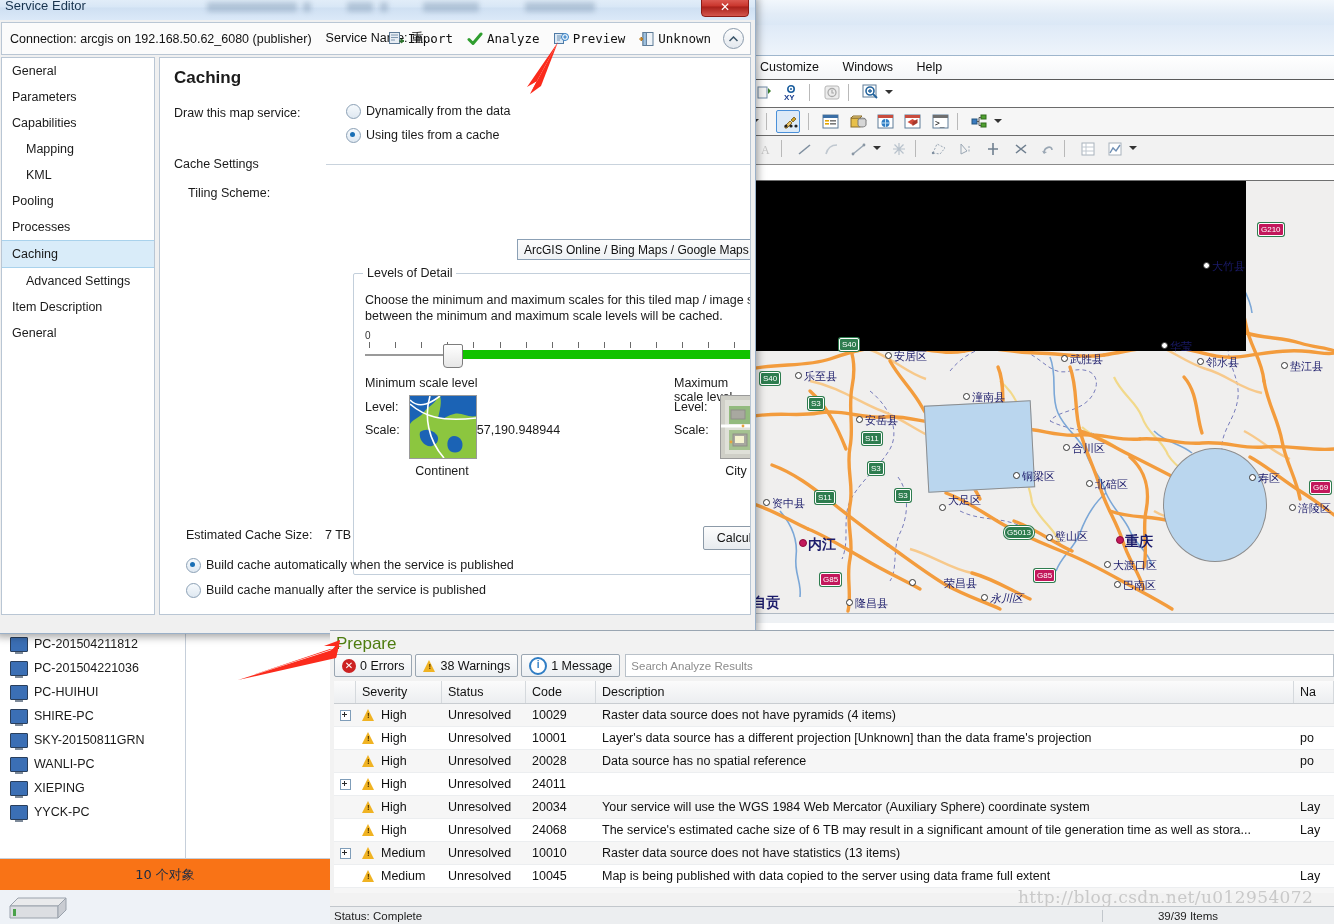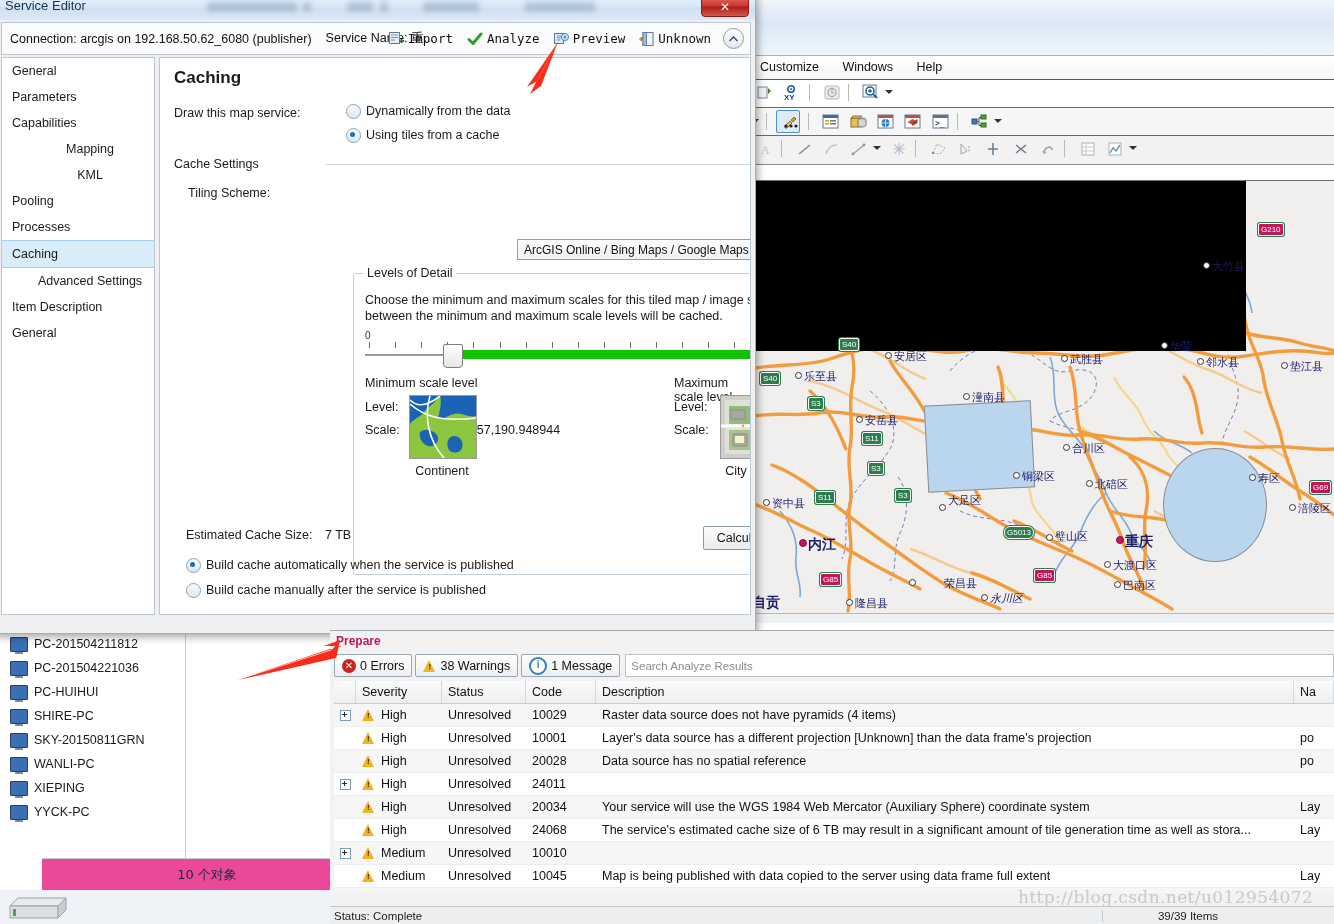--- a/index.html
+++ b/index.html
@@ -49,22 +49,22 @@
 
   
   #arcmap-bottom{left:750px;top:623px;width:584px;height:301px;background:#ffffff;}
 
   
   #explorer-win{left:0;top:630px;width:330px;height:294px;background:#ffffff;border-right:1px solid #a6b4c4;}
   #explorer-list{left:2px;top:632px;width:183px;height:224px;background:#fff;}
   .pc-row{display:flex;align-items:center;height:24px;padding-left:8px;gap:6px;}
   .pc-label{font-size:12.5px;color:#1a1a1a;font-family:"Liberation Sans",sans-serif;}
   #explorer-div{left:185px;top:630px;width:1px;height:228px;background:#c6cfda;}
-  #explorer-status{left:0;top:858px;width:330px;height:32px;background:#ec4899;border-top:1px solid #c6cfda;
-     display:flex;align-items:center;justify-content:center;margin-left:42px;}
+  #explorer-status{left:0;top:858px;width:330px;height:32px;background:#f97316;border-top:1px solid #c6cfda;
+     display:flex;align-items:center;justify-content:center;}
   #explorer-status span{font-size:13px;color:#1a2b44;font-family:"DejaVu Sans",sans-serif;}
   #explorer-bottomarea{left:0;top:890px;width:330px;height:34px;background:#eef2f7;}
 
   
   #svc-dialog{left:-6px;top:-6px;width:760px;height:638px;
      background:#f0f0f0;border:1px solid #9ab0c8;
      box-shadow:2px 3px 8px rgba(0,0,0,.35);}
   #svc-titlebar{left:0;top:0;width:760px;height:25px;
      background:linear-gradient(to bottom,#e8f1fa 0%,#d8e7f6 48%,#cfe0f2 52%,#dbe9f8 100%);}
   #svc-title{left:10px;top:3px;font-size:13px;color:#17334e;font-family:"Liberation Sans",sans-serif;}
@@ -82,21 +82,21 @@
   #svc-actions{position:absolute;right:6px;top:0;height:31px;display:flex;align-items:center;gap:2px;}
   .act{display:flex;align-items:center;gap:4px;padding:2px 6px;font-size:12.5px;
        font-family:"DejaVu Sans Mono",monospace;color:#111;white-space:nowrap;}
   .collapse-btn{width:19px;height:19px;border:1px solid #8a9aab;border-radius:50%;
        background:linear-gradient(to bottom,#fdfdfd,#e3e8ee);display:flex;align-items:center;
        justify-content:center;margin-left:4px;}
 
   #svc-body{left:6px;top:62px;width:748px;height:566px;background:#f0f0f0;}
   #svc-nav{left:6px;top:62px;width:152px;height:556px;background:#ffffff;border:1px solid #b9c6d4;}
   .nav-item{height:26px;display:flex;align-items:center;padding-left:10px;font-size:12.5px;color:#1a1a1a;}
-  .nav-item.sub{padding-left:24px;justify-content:center;}
+  .nav-item.sub{padding-left:24px;}
   .nav-item.active{background:#d9ecf9;border-top:1px solid #a9d2ec;border-bottom:1px solid #a9d2ec;}
 
   #svc-panel{left:164px;top:62px;width:590px;height:556px;background:#ffffff;border:1px solid #b9c6d4;overflow:hidden;}
   #panel-title{margin:10px 0 0 14px;font-size:17px;font-weight:bold;color:#1b1b1b;}
 
   .row-lbl{position:absolute;font-size:12.5px;color:#1a1a1a;}
   .radio{position:absolute;width:13px;height:13px;border-radius:50%;
      background:linear-gradient(to bottom,#f6fafd,#dfe8f1);border:1px solid #8ba0b5;}
   .radio.on:after{content:"";position:absolute;left:3px;top:3px;width:5px;height:5px;border-radius:50%;background:#1a6fb5;}
 
@@ -123,21 +123,21 @@
   .scale-lbl{position:absolute;font-size:12.5px;color:#1a1a1a;}
   .thumb-img{position:absolute;width:66px;height:62px;border:1px solid #9a9a9a;}
   .thumb-cap{position:absolute;font-size:12.5px;color:#1a1a1a;text-align:center;width:120px;}
 
   #calc-btn{position:absolute;left:543px;top:529px;width:145px;height:22px;
      background:linear-gradient(to bottom,#fdfdfd,#e7ebef);border:1px solid #8c9aa8;border-radius:2px;
      display:flex;align-items:center;justify-content:center;font-size:12.5px;color:#111;}
 
   
   #an-panel{left:330px;top:630px;width:1004px;height:294px;background:#f2f2f2;border-top:1px solid #9aa6b2;}
-  #an-prepare{left:336px;top:634px;font-size:12px;color:#be185d;font-weight:bold;}
+  #an-prepare{left:336px;top:634px;font-size:17px;color:#4d7c0f;}
   #an-toolbar{left:334px;top:653px;width:1000px;height:25px;display:flex;align-items:center;gap:0px;}
   .pill{display:flex;align-items:center;gap:4px;height:21px;padding:0 7px;margin-right:3px;
      background:linear-gradient(to bottom,#fdfdfd,#eceff2);border:1px solid #9aa6b2;border-radius:2px;font-size:12.5px;color:#111;}
   #an-search{flex:1;height:21px;border:1px solid #b9c1c9;background:#fff;display:flex;align-items:center;
      padding-left:5px;font-size:11.5px;color:#8b8b8b;margin-left:2px;}
 
   #an-table{left:334px;top:681px;width:1000px;height:212px;background:#fff;overflow:hidden;}
   .an-head{display:flex;height:22px;background:linear-gradient(to bottom,#fbfbfb,#eceef0);
      border-bottom:1px solid #c9cdd1;font-size:12.5px;color:#111;align-items:center;}
   .an-head > div{border-right:1px solid #d5d9dd;height:22px;display:flex;align-items:center;padding-left:6px;box-sizing:border-box;}
@@ -876,20 +876,21 @@
       <div class="an-row alt">
         <div class="c-exp">
           <span class="expander"></span>
         </div>
         <div class="c-sev">
           <span class="warn-ico" style="margin-right: 6px;"></span>
           <span>Medium</span>
         </div>
         <div class="c-stat">Unresolved</div>
         <div class="c-code">10010</div>
+        <div class="c-desc">Raster data source does not have statistics (13 items)</div>
         <div class="c-name"></div>
       </div>
       <div class="an-row">
         <div class="c-exp"></div>
         <div class="c-sev">
           <span class="warn-ico" style="margin-right: 6px;"></span>
           <span>Medium</span>
         </div>
         <div class="c-stat">Unresolved</div>
         <div class="c-code">10045</div>

